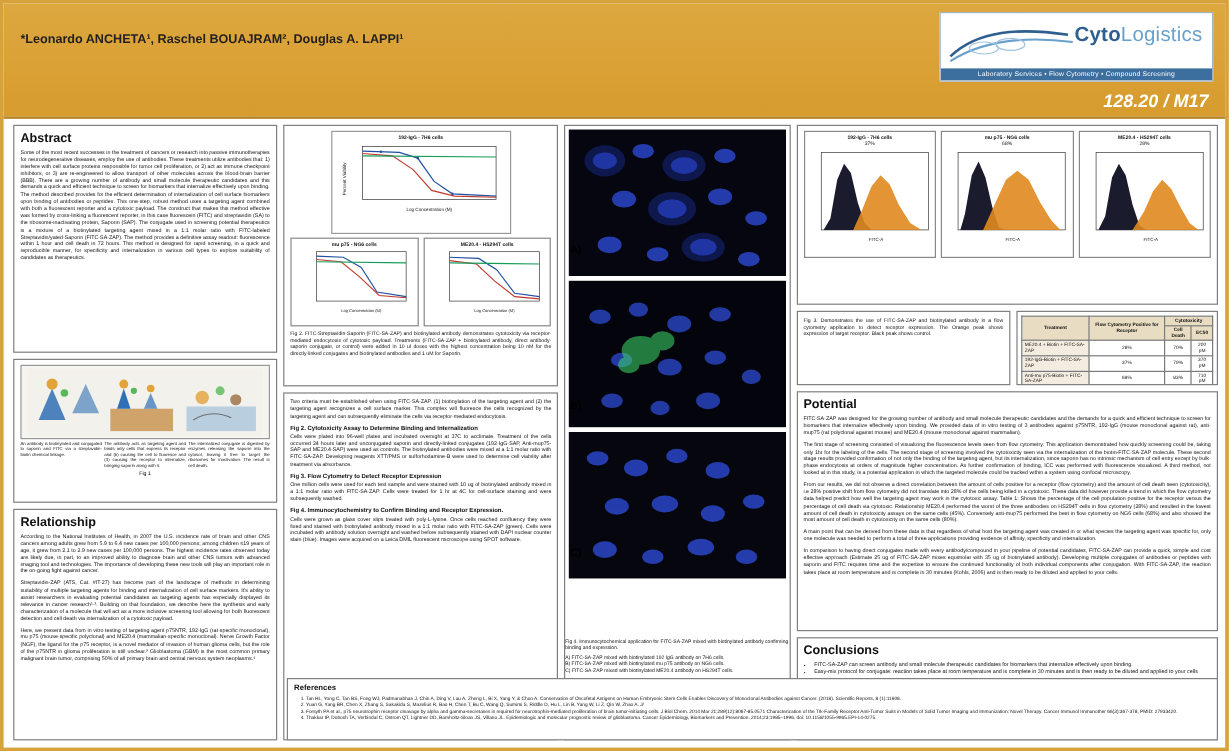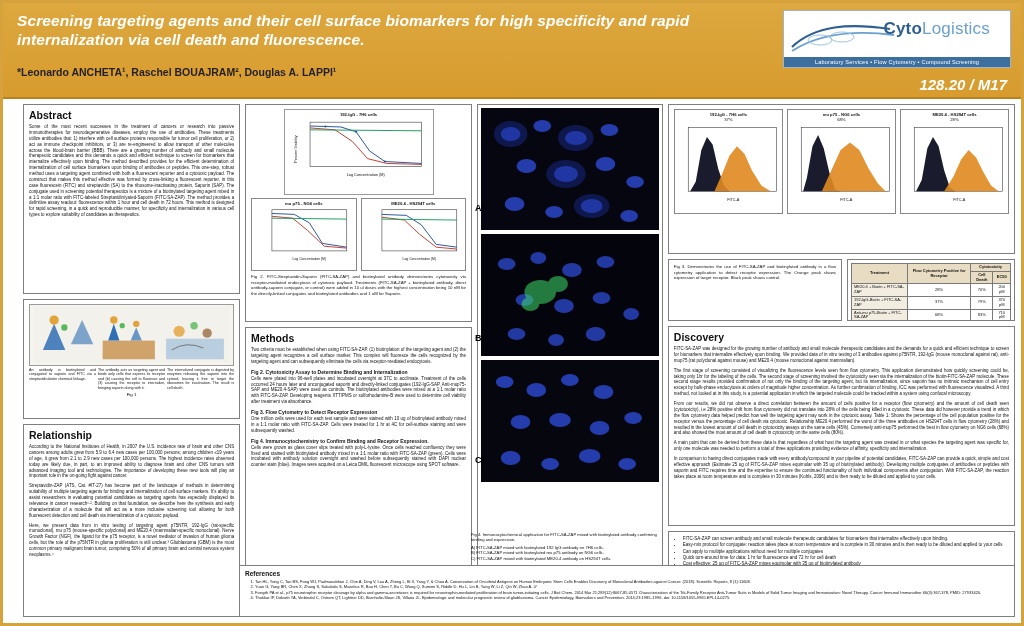--- a/index.html
+++ b/index.html
@@ -48,21 +48,21 @@
   .logo-box{
     position:absolute;
     right:10px;top:7px;
     width:228px;height:58px;
     background:#ffffff;
     border:1px solid #9fb4c8;
     box-sizing:border-box;
     overflow:hidden;
   }
   .logo-text{
-    position:absolute;right:20px;top:8px;
+    position:absolute;right:8px;top:8px;
     font-size:17px;color:#2e5f8f;font-weight:bold;
     letter-spacing:.2px;
   }
   .logo-text .light{color:#6aa0cc;font-weight:normal;}
   .logo-sub{
     position:absolute;left:0;right:0;bottom:0;
     background:#3d6f9e;color:#ffffff;
     font-size:5.6px;text-align:center;
     padding:2px 0;
     letter-spacing:.2px;
@@ -73,21 +73,21 @@
   .poster-num{
     position:absolute;
     right:14px;bottom:4px;
     font-size:15px;font-weight:bold;color:#ffffff;
     font-style:italic;
     margin-top:24px;
   }
   
   .body{
     position:absolute;top:96px;left:0;right:0;bottom:0;
-    padding:5px 6px 6px 20px;
+    padding:5px 6px 6px 8px;
     box-sizing:border-box;
     display:flex;
     gap:5px;
   }
   .col{display:flex;flex-direction:column;gap:5px;}
   .col1{width:222px;}
   .col2{width:232px;}
   .col3{width:190px;}
   .col4{width:355px;}
   .panel{
@@ -160,21 +160,20 @@
   }
   .fig1lbl{text-align:center;font-size:4.4px;margin-top:2px;}
   .smallhead{font-size:5px;font-weight:bold;margin:3px 0 1px 0;color:#111;}
 </style>
 </head>
 <body>
 
 <div class="poster">
 
   <div class="header">
-    <div class="title">Screening targeting agents and their cell surface biomarkers for high specificity and rapid internalization via cell death and fluorescence.</div>
     <div class="authors">*Leonardo ANCHETA¹, Raschel BOUAJRAM², Douglas A. LAPPI¹</div>
 
     <div class="logo-box">
       <svg class="logo-swoosh" viewBox="0 0 120 34">
         <path d="M2 26 C 25 4, 60 2, 100 8" stroke="#2e5f8f" stroke-width="2.2" fill="none"></path>
         <path d="M2 30 C 30 12, 65 9, 104 14" stroke="#6aa0cc" stroke-width="1.8" fill="none"></path>
         <ellipse cx="30" cy="19" rx="12" ry="5" fill="none" stroke="#9ec4e0" stroke-width="1"></ellipse>
         <ellipse cx="52" cy="16" rx="12" ry="5" fill="none" stroke="#9ec4e0" stroke-width="1"></ellipse>
       </svg>
       <div class="logo-text"><span>Cyto</span><span class="light">Logistics</span></div>
@@ -272,21 +271,20 @@
               <path d="M16 14 L96 15" stroke="#169c5a" stroke-width="1" fill="none"></path>
               <text x="56" y="58" font-size="3.6" text-anchor="middle" fill="#111" font-family="Liberation Sans">Log Concentration (M)</text>
             </svg>
           </div>
         </div>
 
         <p class="cap">Fig 2.  FITC-Streptavidin-Saporin (FITC-SA-ZAP) and biotinylated antibody demonstrates cytotoxicity via receptor-mediated endocytosis of cytotoxic payload.  Treatments (FITC-SA-ZAP + biotinylated antibody, direct antibody-saporin conjugate, or control) were added in 10 ul doses with the highest concentration being 10 nM for the directly-linked conjugates and biotinylated antibodies and 1 uM for Saporin.</p>
       </div>
 
       <div class="panel" style="flex:1">
-        <h2 class="sec">Methods</h2>
         <p class="tiny">Two criteria must be established when using FITC-SA-ZAP. (1) biotinylation of the targeting agent and (2) the targeting agent recognizes a cell surface marker.  This complex will fluoresce the cells recognized by the targeting agent and can subsequently eliminate the cells via receptor-mediated endocytosis.</p>
 
         <div class="smallhead">Fig 2.  Cytotoxicity Assay to Determine Binding and Internalization</div>
         <p class="tiny">Cells were plated into 96-well plates and incubated overnight at 37C to acclimate.  Treatment of the cells occurred 24 hours later and unconjugated saporin and directly-linked conjugates (192-IgG-SAP, Anti-mup75-SAP and ME20.4-SAP) were used as controls.  The biotinylated antibodies were mixed at a 1:1 molar ratio with FITC-SA-ZAP.  Developing reagents XTT/PMS or sulforhodamine-B were used to determine cell viability after treatment via absorbance.</p>
 
         <div class="smallhead">Fig 3.  Flow Cytometry to Detect Receptor Expression</div>
         <p class="tiny">One million cells were used for each test sample and were stained with 10 ug of biotinylated antibody mixed in a 1:1 molar ratio with FITC-SA-ZAP.  Cells were treated for 1 hr at 4C for cell-surface staining and were subsequently washed.</p>
 
         <div class="smallhead">Fig 4.  Immunocytochemistry to Confirm Binding and Receptor Expression.</div>
         <p class="tiny last">Cells were grown as glass cover slips treated with poly-L-lysine. Once cells reached confluency they were fixed and stained with biotinylated antibody mixed in a 1:1 molar ratio with FITC-SA-ZAP (green).  Cells were incubated with antibody solution overnight and washed before subsequently stained with DAPI nuclear counter stain (blue).  Images were acquired on a Leica DMIL fluorescent microscope using SPOT software.</p>
@@ -441,29 +439,30 @@
                 <td>68%</td>
                 <td>83%</td>
                 <td>710 pM</td>
               </tr>
             </tbody>
           </table>
         </div>
       </div>
 
       <div class="panel" style="flex:1">
-        <h2 class="sec">Discovery</h2>
+        <h2 class="sec">Potential</h2>
         <p class="tiny">FITC-SA-ZAP was designed for the growing number of antibody and small molecule therapeutic candidates and the demands for a quick and efficient technique to screen for biomarkers that internalize effectively upon binding.  We provided data of in vitro testing of 3 antibodies against p75NTR, 192-IgG (mouse monoclonal against rat), anti-mup75 (rat polyclonal against mouse) and ME20.4 (mouse monoclonal against mammalian).</p>
         <p class="tiny">The first stage of screening consisted of visualizing the fluorescence levels seen from flow cytometry.  This application demonstrated how quickly screening could be, taking only 1hr for the labeling of the cells.  The second stage of screening involved the cytotoxicity seen via the internalization of the biotin-FITC-SA-ZAP molecule.  These second stage results provided confirmation of not only the binding of the targeting agent, but its internalization, since saporin has no intrinsic mechanism of cell entry except by bulk-phase endocytosis at orders of magnitude higher concentration.  As further confirmation of binding, ICC was performed with fluorescence visualized.  A third method, not looked at in this study, is a potential application in which the targeted molecule could be tracked within a system using confocal microscopy.</p>
         <p class="tiny">From our results, we did not observe a direct correlation between the amount of cells positive for a receptor (flow cytometry) and the amount of cell death seen (cytotoxicity), i.e 28% positive shift from flow cytometry did not translate into 28% of the cells being killed in a cytotoxic.  These data did however provide a trend in which the flow cytometry data helped predict how well the targeting agent may work in the cytotoxic assay.  Table 1:  Shows the percentage of the cell population positive for the receptor versus the percentage of cell death via cytotoxic.  Relationship ME20.4 performed the worst of the three antibodies on HS294T cells in flow cytometry (28%) and resulted in the lowest amount of cell death in cytotoxicity assays on the same cells (45%).  Conversely anti-mup75 performed the best in flow cytometry on NG6 cells (68%) and also showed the most amount of cell death in cytotoxicity on the same cells (80%).</p>
         <p class="tiny">A main point that can be derived from these data is that regardless of what host the targeting agent was created in or what species the targeting agent was specific for, only one molecule was needed to perform a total of three applications providing evidence of affinity, specificity and internalization.</p>
         <p class="tiny last">In comparison to having direct conjugates made with every antibody/compound in your pipeline of potential candidates, FITC-SA-ZAP can provide a quick, simple and cost effective approach (Estimate 25 ug of FITC-SA-ZAP mixes equimolar with 35 ug of biotinylated antibody).  Developing multiple conjugates of antibodies or peptides with saporin and FITC requires time and the expertise to ensure the continued functionality of both individual components after conjugation.  With FITC-SA-ZAP, the reaction takes place at room temperature and is complete in 30 minutes (Kohls, 2006) and is then ready to be diluted and applied to your cells.</p>
       </div>
 
       <div class="panel" style="height:86px">
+        <h2 class="sec">Conclusions</h2>
         <ul class="tiny">
           <li>FITC-SA-ZAP can screen antibody and small molecule therapeutic candidates for biomarkers that internalize effectively upon binding.</li>
           <li>Easy-mix protocol for conjugate: reaction takes place at room temperature and is complete in 30 minutes and is then ready to be diluted and applied to your cells</li>
           <li>Can apply to multiple applications without need for multiple conjugates</li>
           <li>Quick turn-around time for data: 1 hr for fluorescence and 72 hr for cell death</li>
           <li>Cost effective:  25 ug of FITC-SA-ZAP mixes equimolar with 35 ug of biotinylated antibody</li>
           <li>Potential for in vivo use for tracking of binding and internalization</li>
         </ul>
       </div>
     </div>

